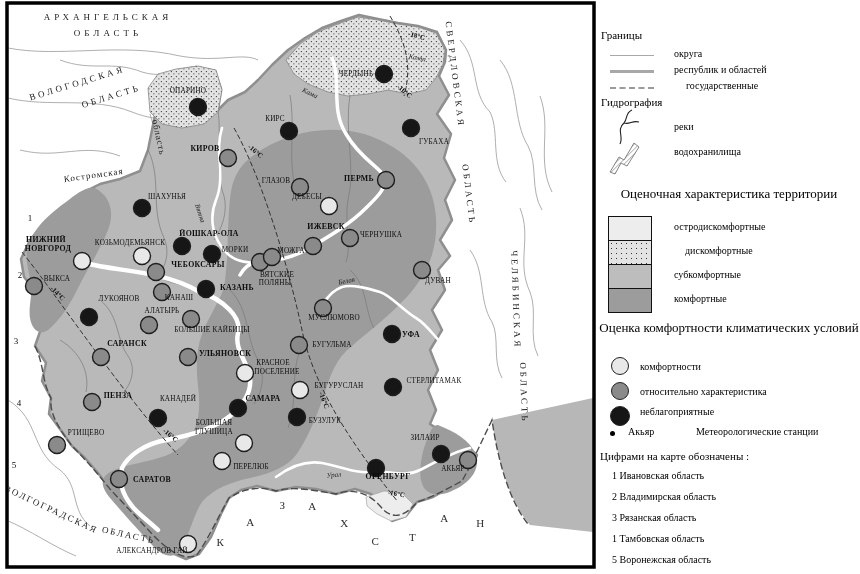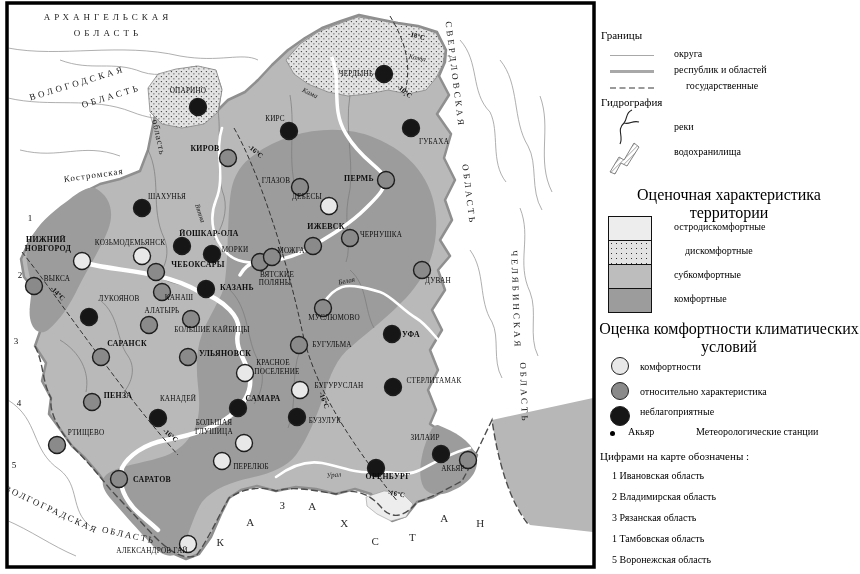--- a/index.html
+++ b/index.html
@@ -13,21 +13,21 @@
   text.area{font-size:9px;fill:#1b1b1b;}
   text.riv{font-style:italic;font-size:7px;fill:#222;}
   text.iso{font-size:7px;font-weight:bold;}
   text.num{font-size:9px;}
   text.kz{font-size:11px;letter-spacing:1.5px;fill:#2e2e2e;}
   
   #legend{position:absolute;left:598px;top:0;width:262px;height:574px;}
   #legend .lt{position:absolute;top:8px;left:0;width:100%;text-align:center;
               font-size:13.5px;font-weight:bold;}
   #legend .lh{position:absolute;font-size:11px;}
-  #legend .lc{position:absolute;left:0;width:100%;text-align:center;font-size:16px;}
+  #legend .lc{position:absolute;left:0;width:100%;text-align:center;font-size:13px;}
   #legend .li{position:absolute;font-size:10px;white-space:nowrap;}
   .bline{position:absolute;height:0;border-top:2px solid #a8a8a8;}
   .bline.b1{border-top-width:1px;}
   .bline.b2{border-top-width:3px;}
   .bline.b3{border-top:2px dashed #9a9a9a;}
   .sw{position:absolute;left:10px;width:42px;height:23px;border:1px solid #111;}
   .sw.dotted{background-image:radial-gradient(#333 .8px,transparent .95px);background-size:5px 5px;}
   .cc{position:absolute;width:18px;height:18px;border-radius:50%;border:1.6px solid #222;box-sizing:border-box;}
   .cc.big{width:20px;height:20px;}
   .dot{position:absolute;width:5px;height:5px;border-radius:50%;background:#000;}

